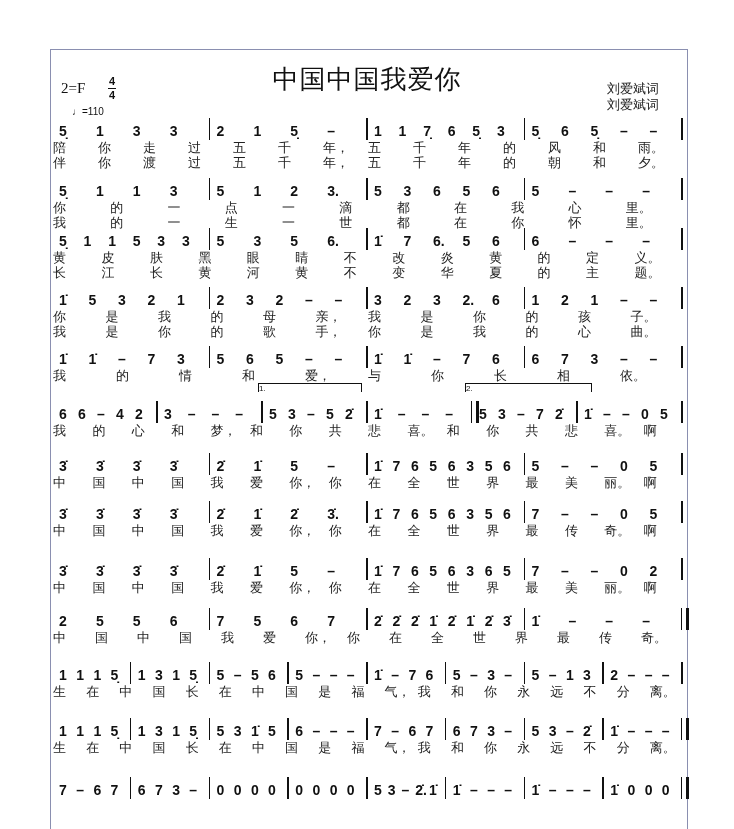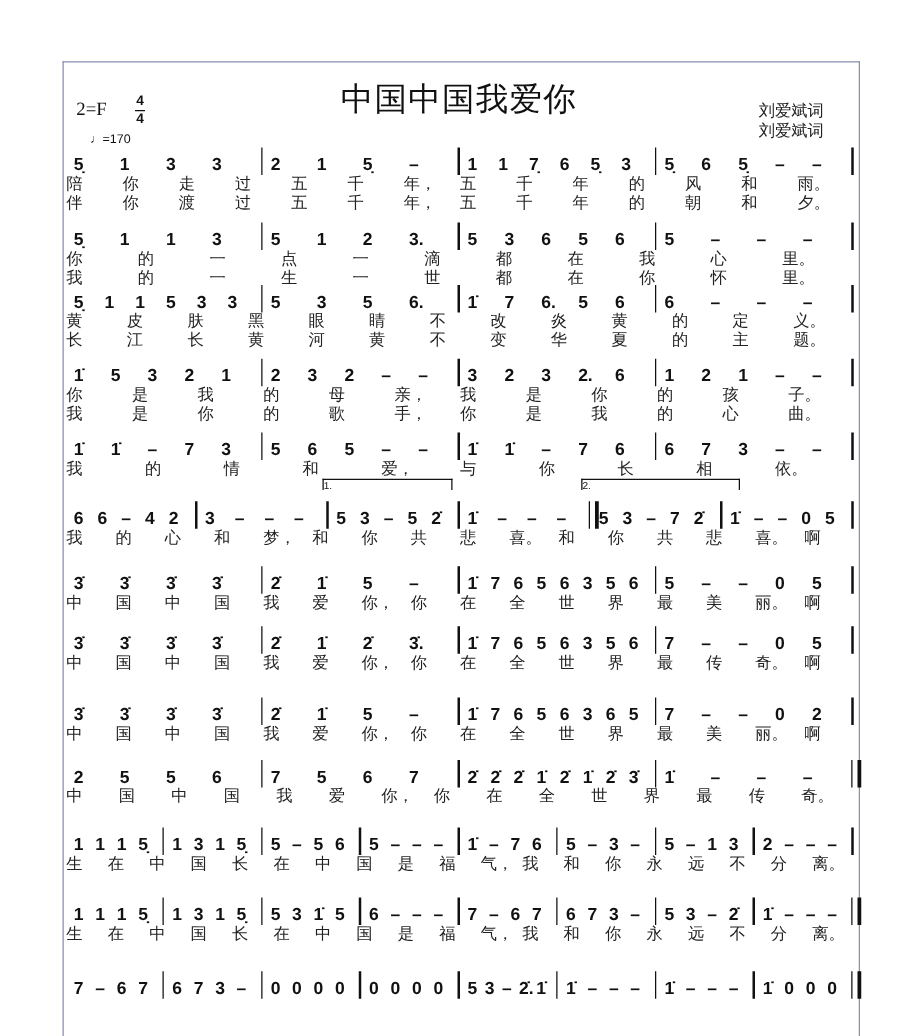--- a/index.html
+++ b/index.html
@@ -26,21 +26,21 @@
 
 <div class="title">中国中国我爱你</div>
 <div class="credit" style="top:80px">刘爱斌词</div>
 <div class="credit" style="top:96px">刘爱斌词</div>
 <div class="key">2=F</div>
 <div class="ts">
   <span>4</span>
   <span class="bar"></span>
   <span>4</span>
 </div>
-<div class="tempo">♩=170</div>
+<div class="tempo">♩=110</div>
 
 <div id="rows">
     <div class="row" style="top: 122px;">
       <span class="n" style="left: 6px;">5̣</span>
       <span class="n" style="left: 42.875px;">1</span>
       <span class="n" style="left: 79.75px;">3</span>
       <span class="n" style="left: 116.625px;">3</span>
       <span class="bl" style="left: 155.5px;"></span>
       <span class="n" style="left: 163.5px;">2</span>
       <span class="n" style="left: 200.375px;">1</span>

